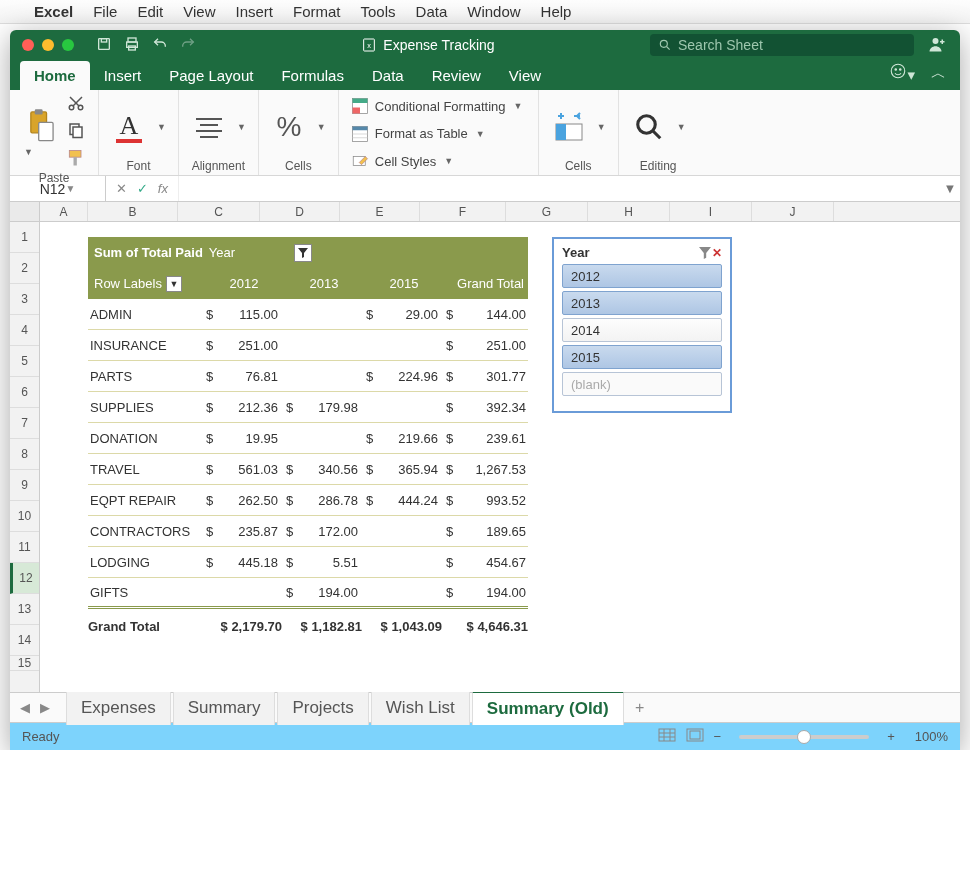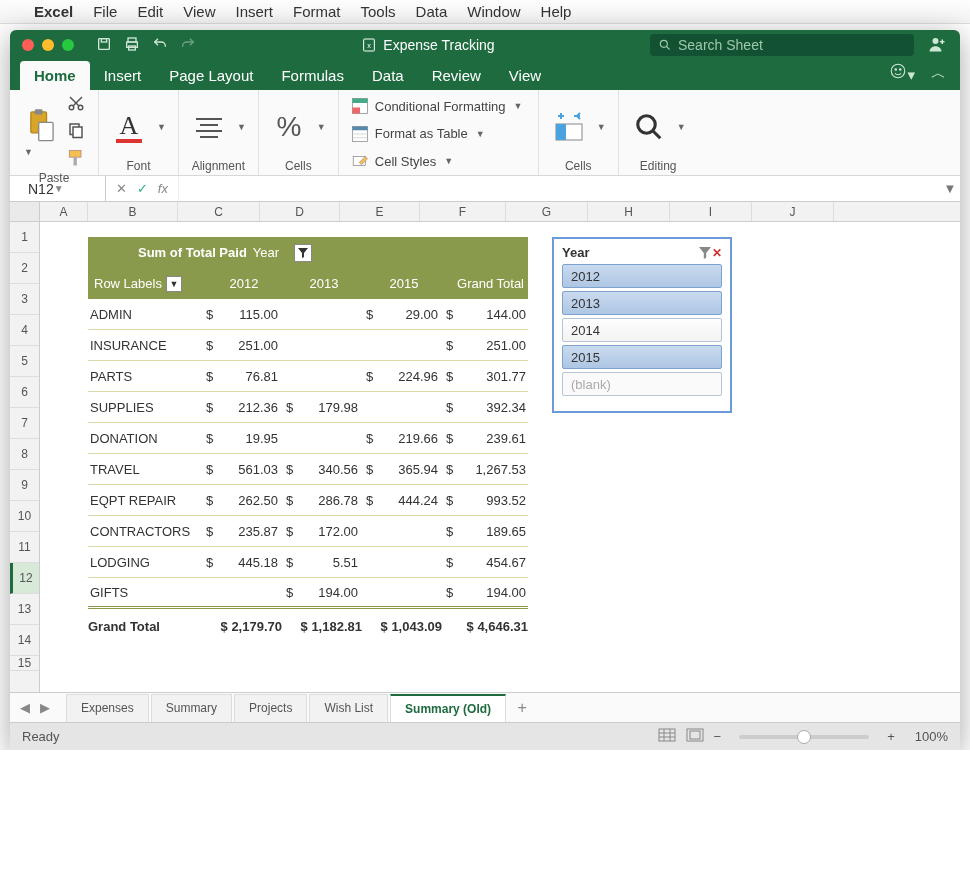--- a/index.html
+++ b/index.html
@@ -39,42 +39,42 @@
 .big-icon { width: 36px; height: 36px; display: flex; align-items: center; justify-content: center; }
 .chev { font-size: 9px; color: #666; margin-left: 2px; }
 .paste-group .side { display: flex; flex-direction: column; gap: 6px; align-items: center; }
 
 .tables-group { align-items: flex-start; min-width: 200px; }
 .tables-group .row { display: flex; align-items: center; gap: 6px; height: 24px; color: #444; }
 .tables-group .row svg { width: 18px; height: 18px; }
 
 
 .formula-bar { height: 26px; border-bottom: 1px solid #ccc; display: flex; align-items: center; background: #fff; }
-.namebox { width: 96px; border-right: 1px solid #ccc; height: 100%; display: flex; align-items: center; padding: 0 18px; justify-content: flex-start; font-size: 14px; }
+.namebox { width: 96px; border-right: 1px solid #ccc; height: 100%; display: flex; align-items: center; padding: 0 18px; justify-content: center; font-size: 14px; }
 .fb-btns { display: flex; gap: 10px; padding: 0 10px; color: #888; align-items: center; border-right: 1px solid #eee; height: 100%; }
 .fb-input { flex: 1; height: 100%; padding: 0 6px; }
 .fb-expand { width: 20px; text-align: center; color: #777; }
 
 
 .sheet { display: flex; background: #fff; height: 490px; position: relative; }
 .rowhdrs { width: 30px; background: #f2f2f2; border-right: 1px solid #ccc; }
 .rowhdrs .corner { height: 20px; border-bottom: 1px solid #ccc; background: #eaeaea; }
 .rowhdrs .rh { height: 31px; border-bottom: 1px solid #ddd; display: flex; align-items: center; justify-content: center; font-size: 12px; color: #555; }
 .rowhdrs .rh.sel { background: #d7e9d7; border-left: 3px solid #1d6b3f; }
 
 .cols-area { flex: 1; overflow: hidden; }
 .colhdrs { height: 20px; display: flex; background: #f2f2f2; border-bottom: 1px solid #ccc; }
 .ch { border-right: 1px solid #ddd; display: flex; align-items: center; justify-content: center; font-size: 12px; color: #555; }
 
 .grid-body { position: relative; height: 470px; }
 
 
 .pivot { position: absolute; left: 48px; top: 15px; width: 440px; font-size: 13px; }
 .pivot-hdr { background: #8a9a4c; color: #fff; height: 62px; }
-.pivot-hdr .r1 { display: flex; align-items: center; height: 31px; padding: 0 6px; gap: 6px; margin-left: 44px; }
+.pivot-hdr .r1 { display: flex; align-items: center; height: 31px; padding: 0 6px; gap: 6px; }
 .pivot-hdr .r1 .tot { font-weight: 700; }
 .filter-btn { width: 18px; height: 18px; background: #fff; border: 1px solid #888; display: flex; align-items: center; justify-content: center; color: #333; font-size: 10px; margin-left: auto; margin-right: 210px;}
 .pivot-hdr .r2 { display: flex; height: 31px; align-items: center; }
 .pivot-hdr .r2 .rowlbl { width: 116px; padding-left: 6px; display:flex; align-items:flex-start; gap:4px;}
 .dd-btn { width: 16px; height: 16px; background: #fff; border: 1px solid #888; display:flex; align-items:center; justify-content:center; color:#333; font-size:9px;}
 .pivot-hdr .r2 .yrcol { width: 80px; text-align: center; }
 .pivot-hdr .r2 .gt { width: 84px; text-align: right; padding-right: 4px; }
 
 .pivot-body .prow { display: flex; height: 31px; align-items: center; border-bottom: 1px solid #dcd9a8; }
 .pivot-body .prow:last-child { border-bottom: 3px double #8a9a4c; }
@@ -91,26 +91,26 @@
 .slicer { position: absolute; left: 512px; top: 15px; width: 180px; border: 2px solid #6a9bd8; background: #fff; padding: 6px 8px 12px; }
 .slicer .sh { display: flex; justify-content: space-between; font-weight: 700; margin-bottom: 4px; align-items:center;}
 .slicer .sh .clr { color: #c33; font-size: 12px; display:flex; align-items:center; gap:1px;}
 .slicer .item { border: 1px solid #b7c4d6; border-radius: 2px; height: 24px; display: flex; align-items: center; padding: 0 8px; margin-bottom: 3px; background: linear-gradient(#fdfdfd,#f3f3f3); cursor: pointer; }
 .slicer .item.sel { background: linear-gradient(#c9daee,#aec6e4); border-color: #7fa3cf; }
 .slicer .item.blank { color: #aaa; background: #fafafa; }
 
 
 .sheet-tabs { height: 30px; border-top: 1px solid #ccc; background: #fafafa; display: flex; align-items: center; padding: 0 10px; gap: 2px; }
 .nav-arrows { display: flex; gap: 10px; color: #888; padding-right: 14px; }
-.stab { padding: 6px 14px; border: 1px solid #ddd; border-bottom: none; background: #f2f2f2; color: #555; font-size: 12px; cursor: pointer; }
+.stab { padding: 6px 14px; border: 1px solid #ddd; border-bottom: none; background: #f2f2f2; color: #555; font-size: 17px; cursor: pointer; }
 .stab.active { background: #fff; color: #1d6b3f; font-weight: 600; border-top: 2px solid #1d6b3f; }
 .addtab { width: 28px; text-align: center; color: #888; font-size: 16px; cursor: pointer; }
 
 
-.statusbar { height: 28px; border-top: 1px solid #ccc; background: #e5e5e5; display: flex; align-items: center; padding: 0 12px; color: #555; font-size: 13px; }
+.statusbar { height: 28px; border-top: 1px solid #ccc; background: #7dd3fc; display: flex; align-items: center; padding: 0 12px; color: #555; font-size: 13px; }
 .statusbar .views { margin-left: auto; display: flex; gap: 10px; align-items: center; }
 .zoom-slider { width: 130px; height: 4px; background: #ccc; position: relative; margin: 0 8px; border-radius: 2px; }
 .zoom-slider .thumb { position: absolute; left: 58px; top: -5px; width: 14px; height: 14px; background: #fff; border: 1px solid #aaa; border-radius: 50%; }
 </style>
 </head>
 <body>
 
 <div class="mac-menubar">
   <span class="apple"></span>
   <span class="appname">Excel</span>

